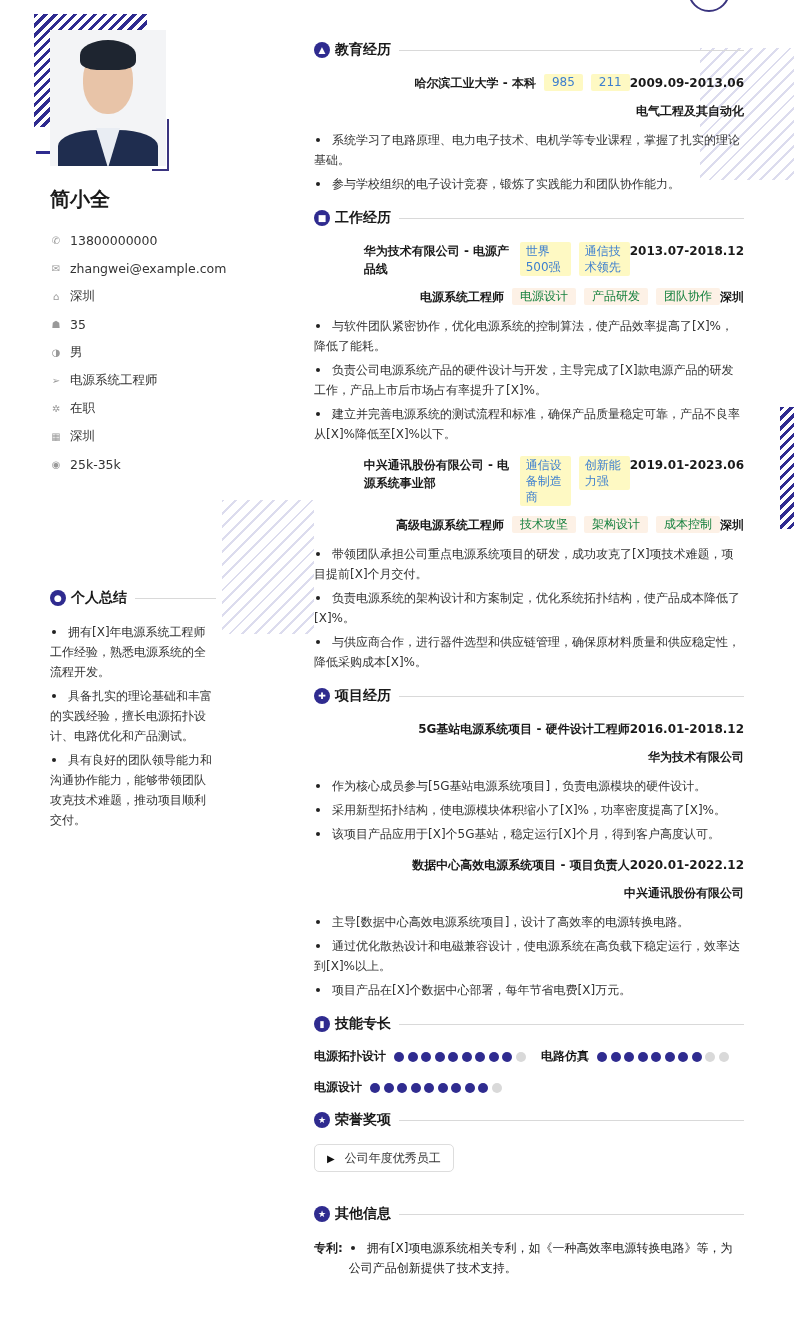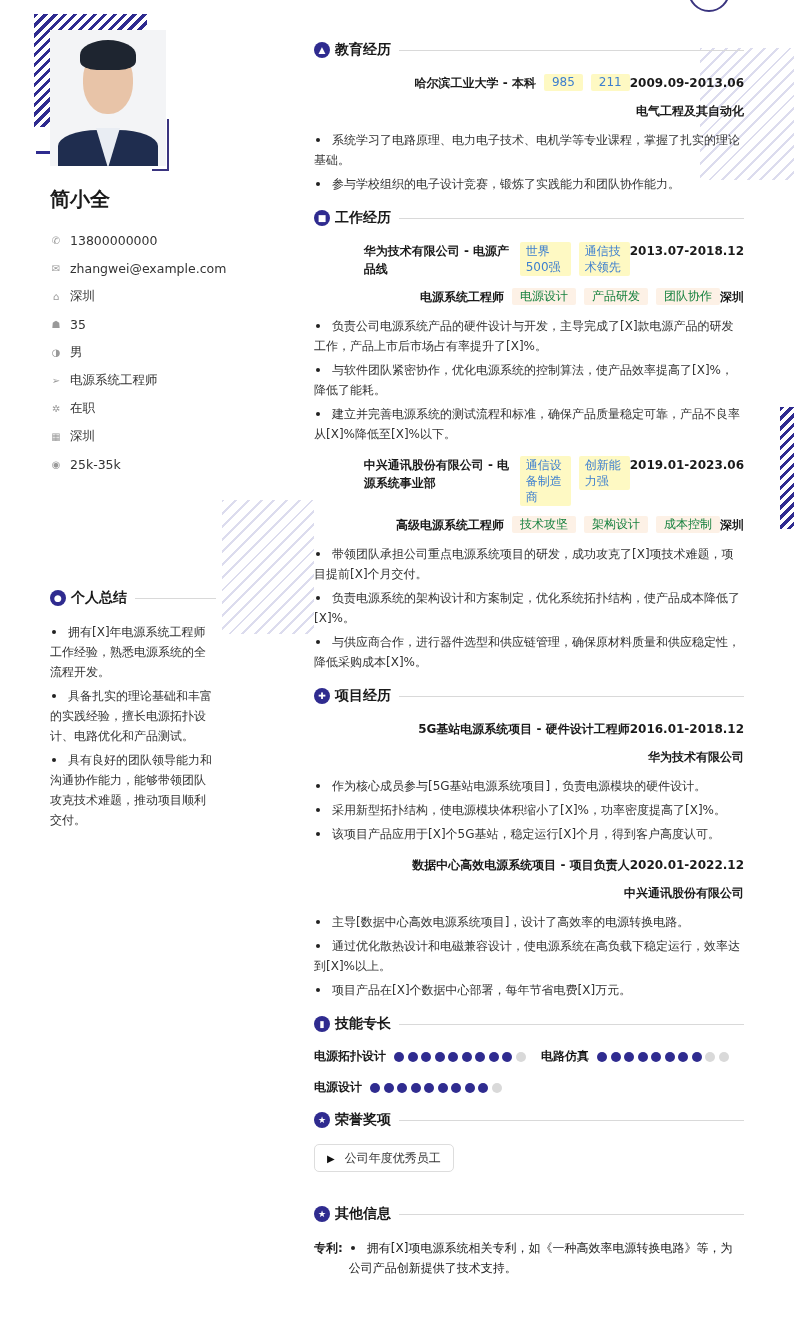--- a/index.html
+++ b/index.html
@@ -182,22 +182,22 @@
           <div class="row">
             <div class="row-left">
               <span>电源系统工程师</span>
               <span class="tag tag-orange">电源设计</span>
               <span class="tag tag-orange">产品研发</span>
               <span class="tag tag-orange">团队协作</span>
             </div>
             <span>深圳</span>
           </div>
           <ul class="bl">
+            <li><span class="bullet"></span><span>与软件团队紧密协作，优化电源系统的控制算法，使产品效率提高了[X]%，降低了能耗。</span></li>
             <li><span class="bullet"></span><span>负责公司电源系统产品的硬件设计与开发，主导完成了[X]款电源产品的研发工作，产品上市后市场占有率提升了[X]%。</span></li>
-            <li><span class="bullet"></span><span>与软件团队紧密协作，优化电源系统的控制算法，使产品效率提高了[X]%，降低了能耗。</span></li>
             <li><span class="bullet"></span><span>建立并完善电源系统的测试流程和标准，确保产品质量稳定可靠，产品不良率从[X]%降低至[X]%以下。</span></li>
           </ul>
         </div>
         <div>
           <div class="row">
             <div class="row-left">
               <span style="width:148px">中兴通讯股份有限公司 - 电源系统事业部</span>
               <span class="tag tag-blue tag-wrap">通信设备制造商</span>
               <span class="tag tag-blue tag-wrap">创新能力强</span>
             </div>

